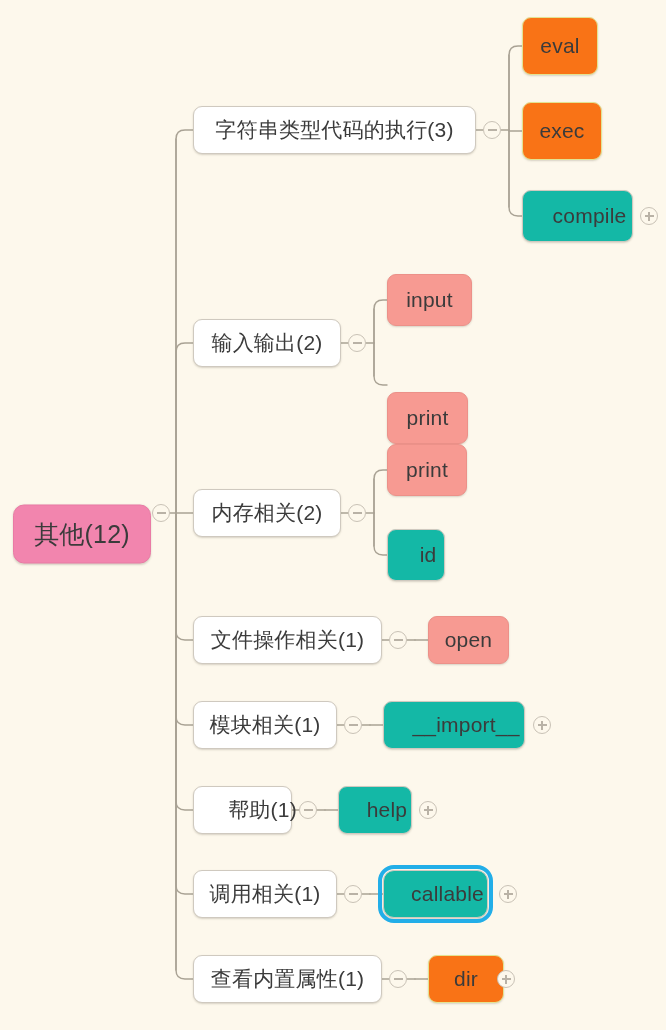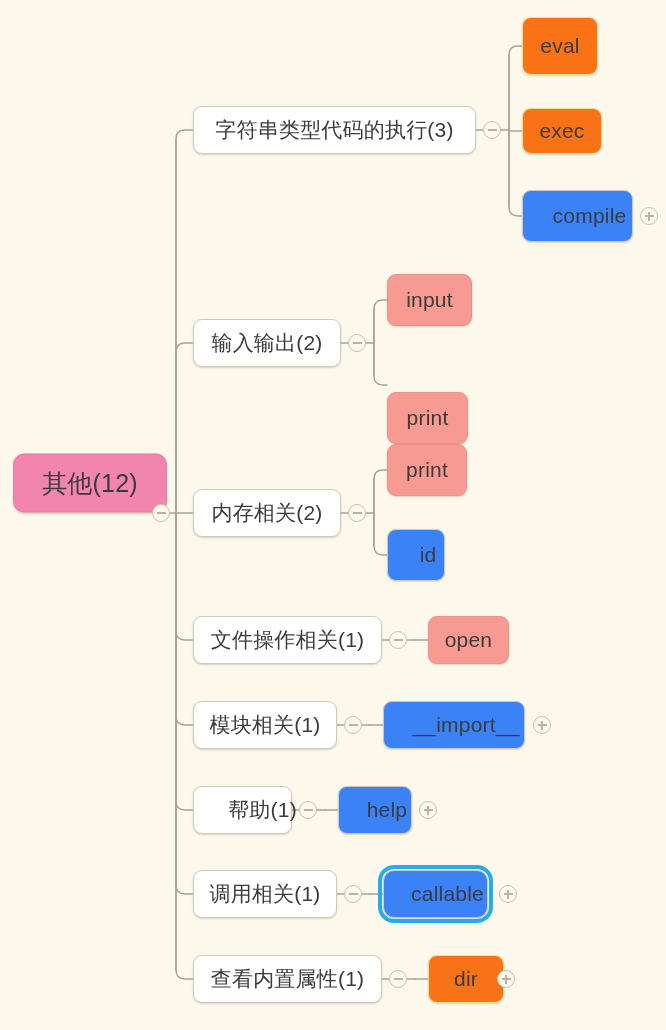--- a/index.html
+++ b/index.html
@@ -44,21 +44,21 @@
     letter-spacing: .2px;
     box-shadow: 0 1px 2px rgba(120,110,95,.28);
     transform: translateY(-50%);
   }
   .node.topic {
     background: #ffffff;
     border: 1px solid #cfc9bf;
     font-size: 21px;
   }
   .node.leaf-white {
-    background: #3b82f6;
+    background: #14b8a6;
     border: 1px solid #cfc9bf;
     font-size: 21px;
     padding-left: 24px;
   }
   .node.leaf-yellow {
     background: #f97316;
     border: 1px solid #e3e392;
     font-size: 21px;
   }
   .node.leaf-pink {
@@ -152,26 +152,26 @@
       <path d="M 325 810 H 338" fill="none" stroke="#a9a294" stroke-width="1.4" stroke-linecap="round"></path>
       <path d="M 176 513 V 885 Q 176 894 185 894 H 193" fill="none" stroke="#a9a294" stroke-width="1.4" stroke-linecap="round"></path>
       <path d="M 337 894 H 344" fill="none" stroke="#a9a294" stroke-width="1.4" stroke-linecap="round"></path>
       <path d="M 362 894 H 370" fill="none" stroke="#a9a294" stroke-width="1.4" stroke-linecap="round"></path>
       <path d="M 370 894 H 383" fill="none" stroke="#a9a294" stroke-width="1.4" stroke-linecap="round"></path>
       <path d="M 176 513 V 970 Q 176 979 185 979 H 193" fill="none" stroke="#a9a294" stroke-width="1.4" stroke-linecap="round"></path>
       <path d="M 382 979 H 389" fill="none" stroke="#a9a294" stroke-width="1.4" stroke-linecap="round"></path>
       <path d="M 407 979 H 415" fill="none" stroke="#a9a294" stroke-width="1.4" stroke-linecap="round"></path>
       <path d="M 415 979 H 428" fill="none" stroke="#a9a294" stroke-width="1.4" stroke-linecap="round"></path>
     </svg>
-<div class="node root" style="left: 13px; top: 483px; width: 154px; height: 59px;">其他(12)</div>
+<div class="node root" style="left: 13px; top: 534px; width: 138px; height: 59px;">其他(12)</div>
     <div class="toggle minus" style="left: 161px; top: 513px;"></div>
     <div class="node topic" style="left: 193px; top: 130px; width: 283px; height: 48px;">字符串类型代码的执行(3)</div>
     <div class="toggle minus" style="left: 492px; top: 130px;"></div>
     <div class="node leaf-yellow" style="left: 522px; top: 46px; width: 76px; height: 58px;">eval</div>
-    <div class="node leaf-yellow" style="left: 522px; top: 131px; width: 80px; height: 46px;">exec</div>
+    <div class="node leaf-yellow" style="left: 522px; top: 131px; width: 80px; height: 58px;">exec</div>
     <div class="node leaf-white" style="left: 522px; top: 216px; width: 111px; height: 52px;">compile</div>
     <div class="toggle plus" style="left: 649px; top: 216px;"></div>
     <div class="node topic" style="left: 193px; top: 343px; width: 148px; height: 48px;">输入输出(2)</div>
     <div class="toggle minus" style="left: 357px; top: 343px;"></div>
     <div class="node leaf-pink" style="left: 387px; top: 300px; width: 85px; height: 52px;">input</div>
     <div class="node leaf-pink" style="left: 387px; top: 385px; width: 81px; height: 52px; margin-top: 33px;">print</div>
     <div class="node topic" style="left: 193px; top: 513px; width: 148px; height: 48px;">内存相关(2)</div>
     <div class="toggle minus" style="left: 357px; top: 513px;"></div>
     <div class="node leaf-pink" style="left: 387px; top: 470px; width: 80px; height: 52px;">print</div>
     <div class="node leaf-white" style="left: 387px; top: 555px; width: 58px; height: 52px;">id</div>

